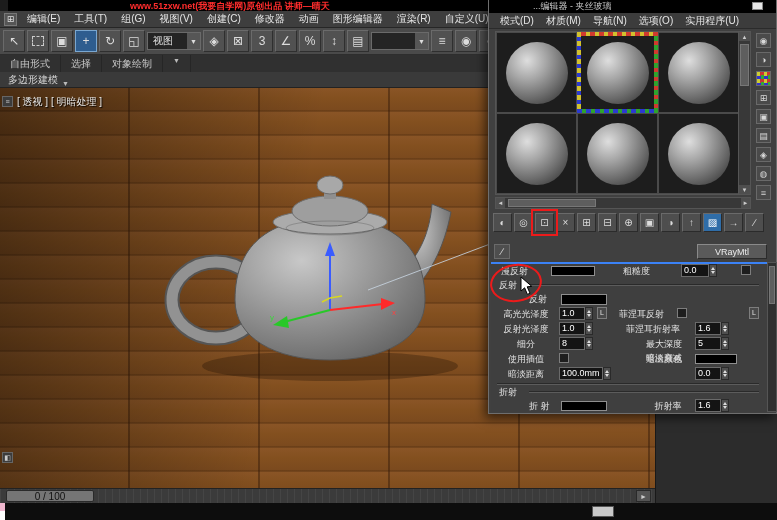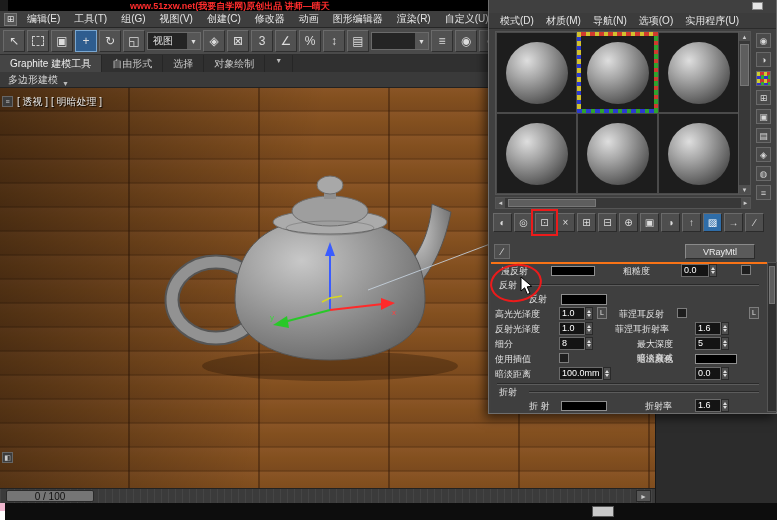--- a/index.html
+++ b/index.html
@@ -81,27 +81,27 @@
   .vicon{width:15px;height:15px;background:#4a4a4a;border:1px solid #696969;color:#d8d8d8;font-size:9px;
          display:flex;align-items:center;justify-content:center;flex:none}
   .vicon.checker{background-image:conic-gradient(#c33 0 25%, #3a3 25% 50%, #33c 50% 75%, #cc3 75%);background-size:7px 7px;color:transparent}
   .metools{left:4px;top:213px;display:flex;gap:2px}
   .micon{width:19px;height:19px;background:#4e4e4e;border:1px solid #6a6a6a;border-bottom-color:#2b2b2b;
          border-right-color:#2b2b2b;color:#dcdcdc;font-size:10px;display:flex;align-items:center;justify-content:center;flex:none}
   .micon.hl{background:#2f6da8;color:#fff}
   .pickicon{left:5px;top:244px;width:16px;height:15px;background:#4e4e4e;border:1px solid #6a6a6a;color:#ddd;
             font-size:10px;display:flex;align-items:center;justify-content:center}
   .mename{left:25px;top:244px;width:178px;height:15px}
-  .metype{left:196px;top:244px;width:70px;height:15px;background:#5a5a5a;border:1px solid #8a8a8a;
+  .metype{left:208px;top:244px;width:70px;height:15px;background:#5a5a5a;border:1px solid #8a8a8a;
           border-bottom-color:#2b2b2b;border-right-color:#2b2b2b;color:#ececec;font-size:9px;
           display:flex;align-items:center;justify-content:center}
-  .params{left:2px;top:262px;width:276px;height:150px;background:#3f3f3f;border-top:2px solid #f97316;overflow:hidden}
+  .params{left:2px;top:262px;width:276px;height:150px;background:#3f3f3f;border-top:2px solid #3b82f6;overflow:hidden}
   .pscroll{left:278px;top:262px;width:10px;height:150px;background:#303030;border:1px solid #555}
   .pl{position:absolute;font-size:9px;color:#e2e2e2;line-height:12px;white-space:nowrap}
-  .plr{text-align:left}
+  .plr{text-align:center}
   .pv{position:absolute;height:13px;background:#141414;border:1px solid #6a6a6a;color:#fff;font-size:9px;
       line-height:11px;padding:0 2px;white-space:nowrap}
   .spin{position:absolute;width:8px;height:13px;background:#4f4f4f;border:1px solid #2a2a2a}
   .spin::before{content:"";position:absolute;left:1px;top:2px;border-left:2px solid transparent;
                 border-right:2px solid transparent;border-bottom:3px solid #ddd}
   .spin::after{content:"";position:absolute;left:1px;bottom:2px;border-left:2px solid transparent;
                border-right:2px solid transparent;border-top:3px solid #ddd}
   .chk{position:absolute;width:10px;height:10px;background:#1e1e1e;border:1px solid #7d7d7d}
   .lockbox{position:absolute;width:10px;height:12px;background:#4a4a4a;border:1px solid #7d7d7d;color:#e0e0e0;
            font-size:7px;text-align:center;line-height:10px}
@@ -157,21 +157,20 @@
     <div class="ticon">▤</div>
     <div class="combo" style="width:58px">
       <span class="dd">▼</span>
     </div>
     <div class="ticon">≡</div>
     <div class="ticon">◉</div>
     <div class="ticon">●</div>
   </div>
 
   <div class="abs ribbon">
-    <span class="rtab active">Graphite 建模工具</span>
     <span class="rtab">自由形式</span>
     <span class="rtab">选择</span>
     <span class="rtab">对象绘制</span>
     <span class="rtab mini">▼</span>
   </div>
   <div class="abs subtab-row">
     <span class="subtab">多边形建模</span>
     <span class="mini">▼</span>
   </div>
 
@@ -230,20 +229,21 @@
     <div class="abs tslider">0 / 100</div>
     <div class="abs tbtn">►</div>
   </div>
 
   <div class="abs statusbar">
     <div class="abs listener"></div>
     <div class="abs sbox"></div>
   </div>
 
   <div class="abs mewin">
+    <div class="abs metitle">...编辑器 - 夹丝玻璃</div>
     <div class="abs mebtn"></div>
 
     <div class="abs memenu">
       <span class="menu-item">模式(D)</span>
       <span class="menu-item">材质(M)</span>
       <span class="menu-item">导航(N)</span>
       <span class="menu-item">选项(O)</span>
       <span class="menu-item">实用程序(U)</span>
     </div>
 

